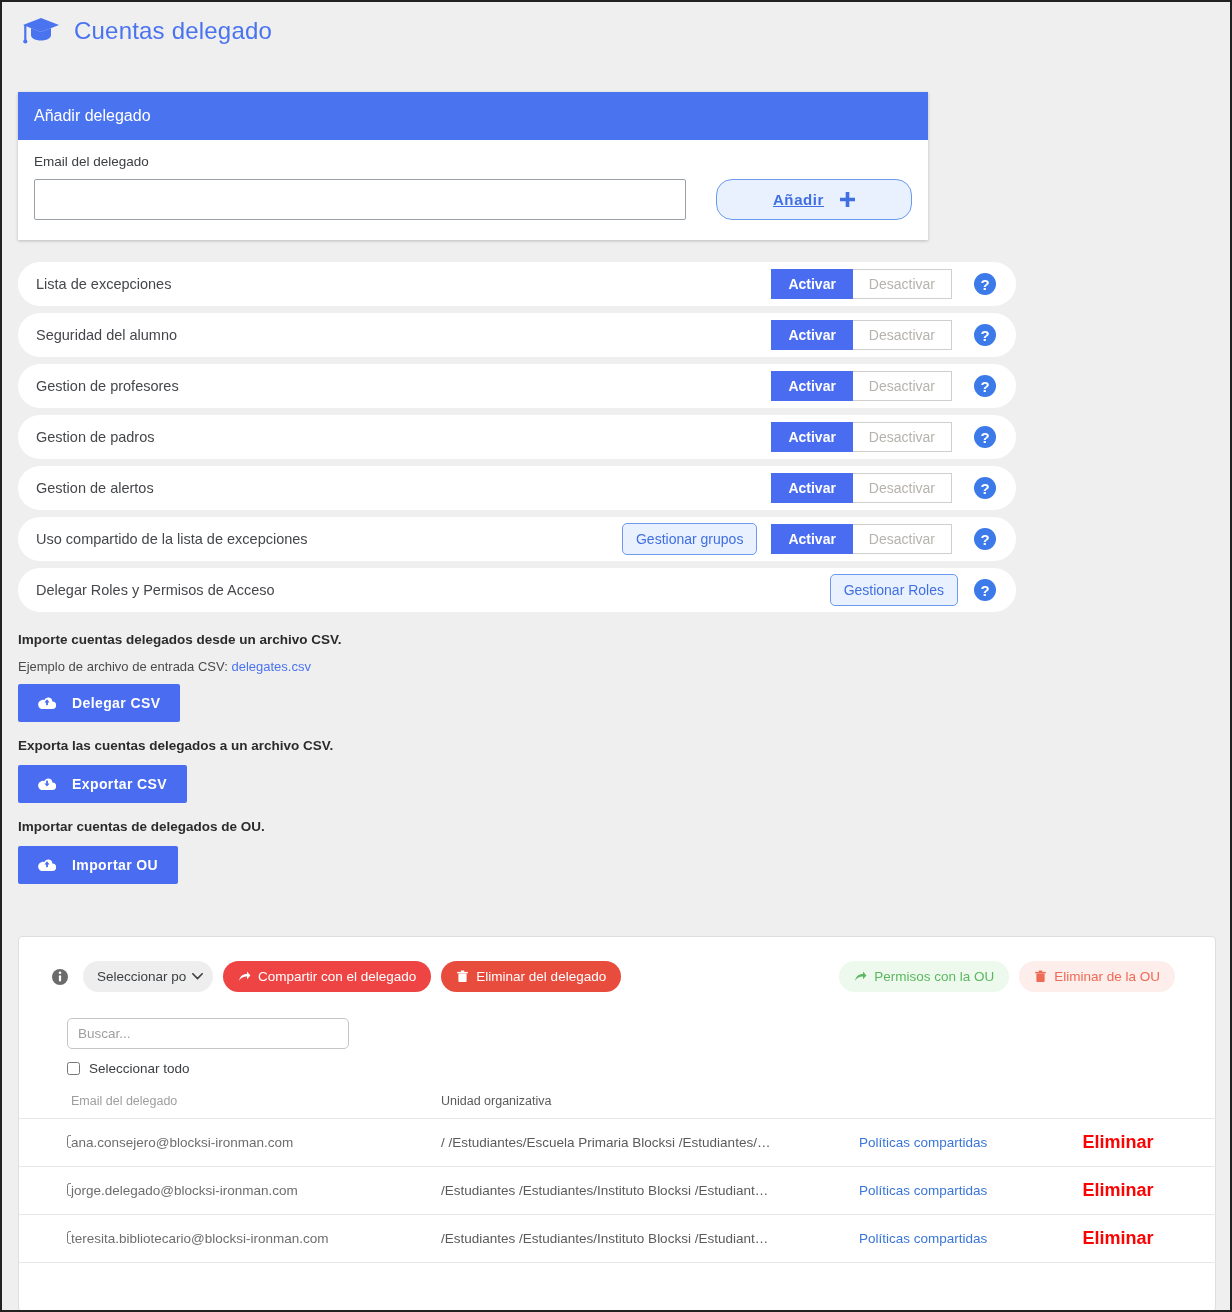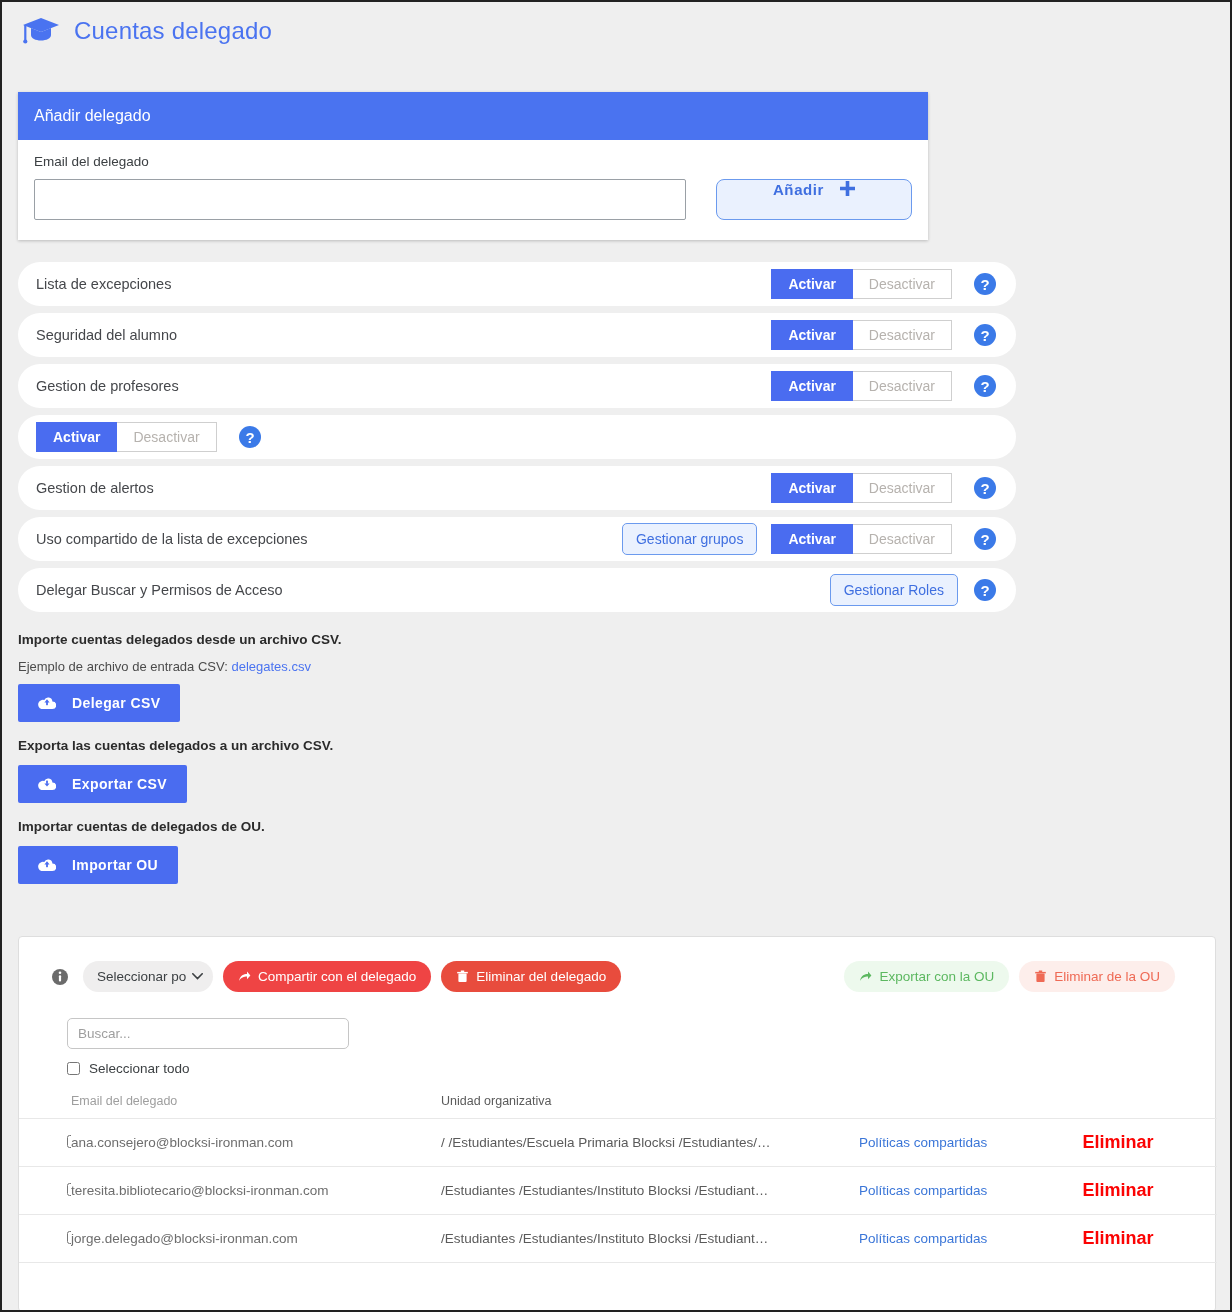--- a/index.html
+++ b/index.html
@@ -38,25 +38,26 @@
   .field-label{ font-size:13.5px; color:#3c4043; margin-bottom:10px; }
   .add-row{ display:flex; align-items:flex-start; gap:30px; }
   .email-input{
     width:652px; height:41px;
     border:1px solid #9aa0a6; border-radius:2px;
     padding:6px 10px; font-size:14px; background:#fff;
     font-family:"Liberation Sans", sans-serif;
   }
   .add-btn{
     width:196px; height:41px;
-    background:#eaf1fe; border:1px solid #6b9aee; border-radius:8px;
+    background:#eaf1fe; border:1px solid #6b9aee; border-radius:16px;
     color:#3f6fe0; font-size:15px; font-weight:bold; letter-spacing:.6px;
-    display:flex; align-items:flex-start; justify-content:center; gap:16px;
+    display:flex; align-items:center; justify-content:center; gap:16px;
     cursor:pointer;
     font-family:"Liberation Sans", sans-serif;
+    text-decoration:underline;
   }
   .plus-icon{ width:15px; height:15px; display:block; }
 
   
   .toggle-list{ margin:22px 16px 0 16px; width:998px; }
   .toggle-row{
     display:flex; align-items:center;
     background:#fff; border-radius:22px;
     height:44px; margin-bottom:7px;
     padding:0 10px 0 18px;
@@ -223,20 +224,21 @@
       <button class="seg-on">Activar</button>
       <button class="seg-off">Desactivar</button>
     </div>
     <svg class="help-icon" viewBox="0 0 26 26">
       <circle cx="13" cy="13" r="11" fill="#3b7ae8"></circle>
       <text x="13" y="18.5" font-size="15" font-weight="bold" fill="#fff" text-anchor="middle" font-family="Liberation Sans, sans-serif">?</text>
     </svg>
   </div>
 
   <div class="toggle-row">
+    <span class="toggle-label">Gestion de padros</span>
     <div class="seg">
       <button class="seg-on">Activar</button>
       <button class="seg-off">Desactivar</button>
     </div>
     <svg class="help-icon" viewBox="0 0 26 26">
       <circle cx="13" cy="13" r="11" fill="#3b7ae8"></circle>
       <text x="13" y="18.5" font-size="15" font-weight="bold" fill="#fff" text-anchor="middle" font-family="Liberation Sans, sans-serif">?</text>
     </svg>
   </div>
 
@@ -259,21 +261,21 @@
       <button class="seg-on">Activar</button>
       <button class="seg-off">Desactivar</button>
     </div>
     <svg class="help-icon" viewBox="0 0 26 26">
       <circle cx="13" cy="13" r="11" fill="#3b7ae8"></circle>
       <text x="13" y="18.5" font-size="15" font-weight="bold" fill="#fff" text-anchor="middle" font-family="Liberation Sans, sans-serif">?</text>
     </svg>
   </div>
 
   <div class="toggle-row">
-    <span class="toggle-label">Delegar Buscar y Permisos de Acceso</span>
+    <span class="toggle-label">Delegar Roles y Permisos de Acceso</span>
     <span class="spacer"></span>
     <button class="manage-btn">Gestionar Roles</button>
     <svg class="help-icon" viewBox="0 0 26 26">
       <circle cx="13" cy="13" r="11" fill="#3b7ae8"></circle>
       <text x="13" y="18.5" font-size="15" font-weight="bold" fill="#fff" text-anchor="middle" font-family="Liberation Sans, sans-serif">?</text>
     </svg>
   </div>
 </div>
 
 <div class="csv-sec">
@@ -345,21 +347,21 @@
       </svg>
       <span>Eliminar del delegado</span>
     </button>
 
     <span class="spacer"></span>
 
     <button class="pill-btn pill-green-soft">
       <svg class="mini-icon" viewBox="0 0 13 13">
         <path d="M1 11 C2 5 6 4 9 4 V1.5 L12.4 5.4 L9 9.2 V6.5 C6 6.5 3 7.4 1 11 z" fill="#5cb860"></path>
       </svg>
-      <span>Exportar con la OU</span>
+      <span>Permisos con la OU</span>
     </button>
 
     <button class="pill-btn pill-red-soft" style="margin-right:20px">
       <svg class="mini-icon" viewBox="0 0 13 13">
         <rect x="2.4" y="3.6" width="8.2" height="8.4" rx="1" fill="#ef6a55"></rect>
         <rect x="1.2" y="1.9" width="10.6" height="1.5" fill="#ef6a55"></rect>
         <rect x="4.8" y="0.5" width="3.4" height="1.5" fill="#ef6a55"></rect>
       </svg>
       <span>Eliminar de la OU</span>
     </button>
@@ -393,34 +395,34 @@
           <a class="pol-link">Políticas compartidas</a>
         </td>
         <td class="c-del">
           <a class="del-link">Eliminar</a>
         </td>
       </tr>
       <tr>
         <td class="c-chk">
           <input type="checkbox" class="cbx" style="">
         </td>
-        <td class="c-email">teresita.bibliotecario@blocksi-ironman.com</td>
+        <td class="c-email">jorge.delegado@blocksi-ironman.com</td>
         <td class="c-ou">/Estudiantes /Estudiantes/Instituto Blocksi /Estudiant…</td>
         <td class="c-pol">
           <a class="pol-link">Políticas compartidas</a>
         </td>
         <td class="c-del">
           <a class="del-link">Eliminar</a>
         </td>
       </tr>
       <tr>
         <td class="c-chk">
           <input type="checkbox" class="cbx" style="">
         </td>
-        <td class="c-email">jorge.delegado@blocksi-ironman.com</td>
+        <td class="c-email">teresita.bibliotecario@blocksi-ironman.com</td>
         <td class="c-ou">/Estudiantes /Estudiantes/Instituto Blocksi /Estudiant…</td>
         <td class="c-pol">
           <a class="pol-link">Políticas compartidas</a>
         </td>
         <td class="c-del">
           <a class="del-link">Eliminar</a>
         </td>
       </tr>
       <tr>
         <td class="c-chk"></td>

